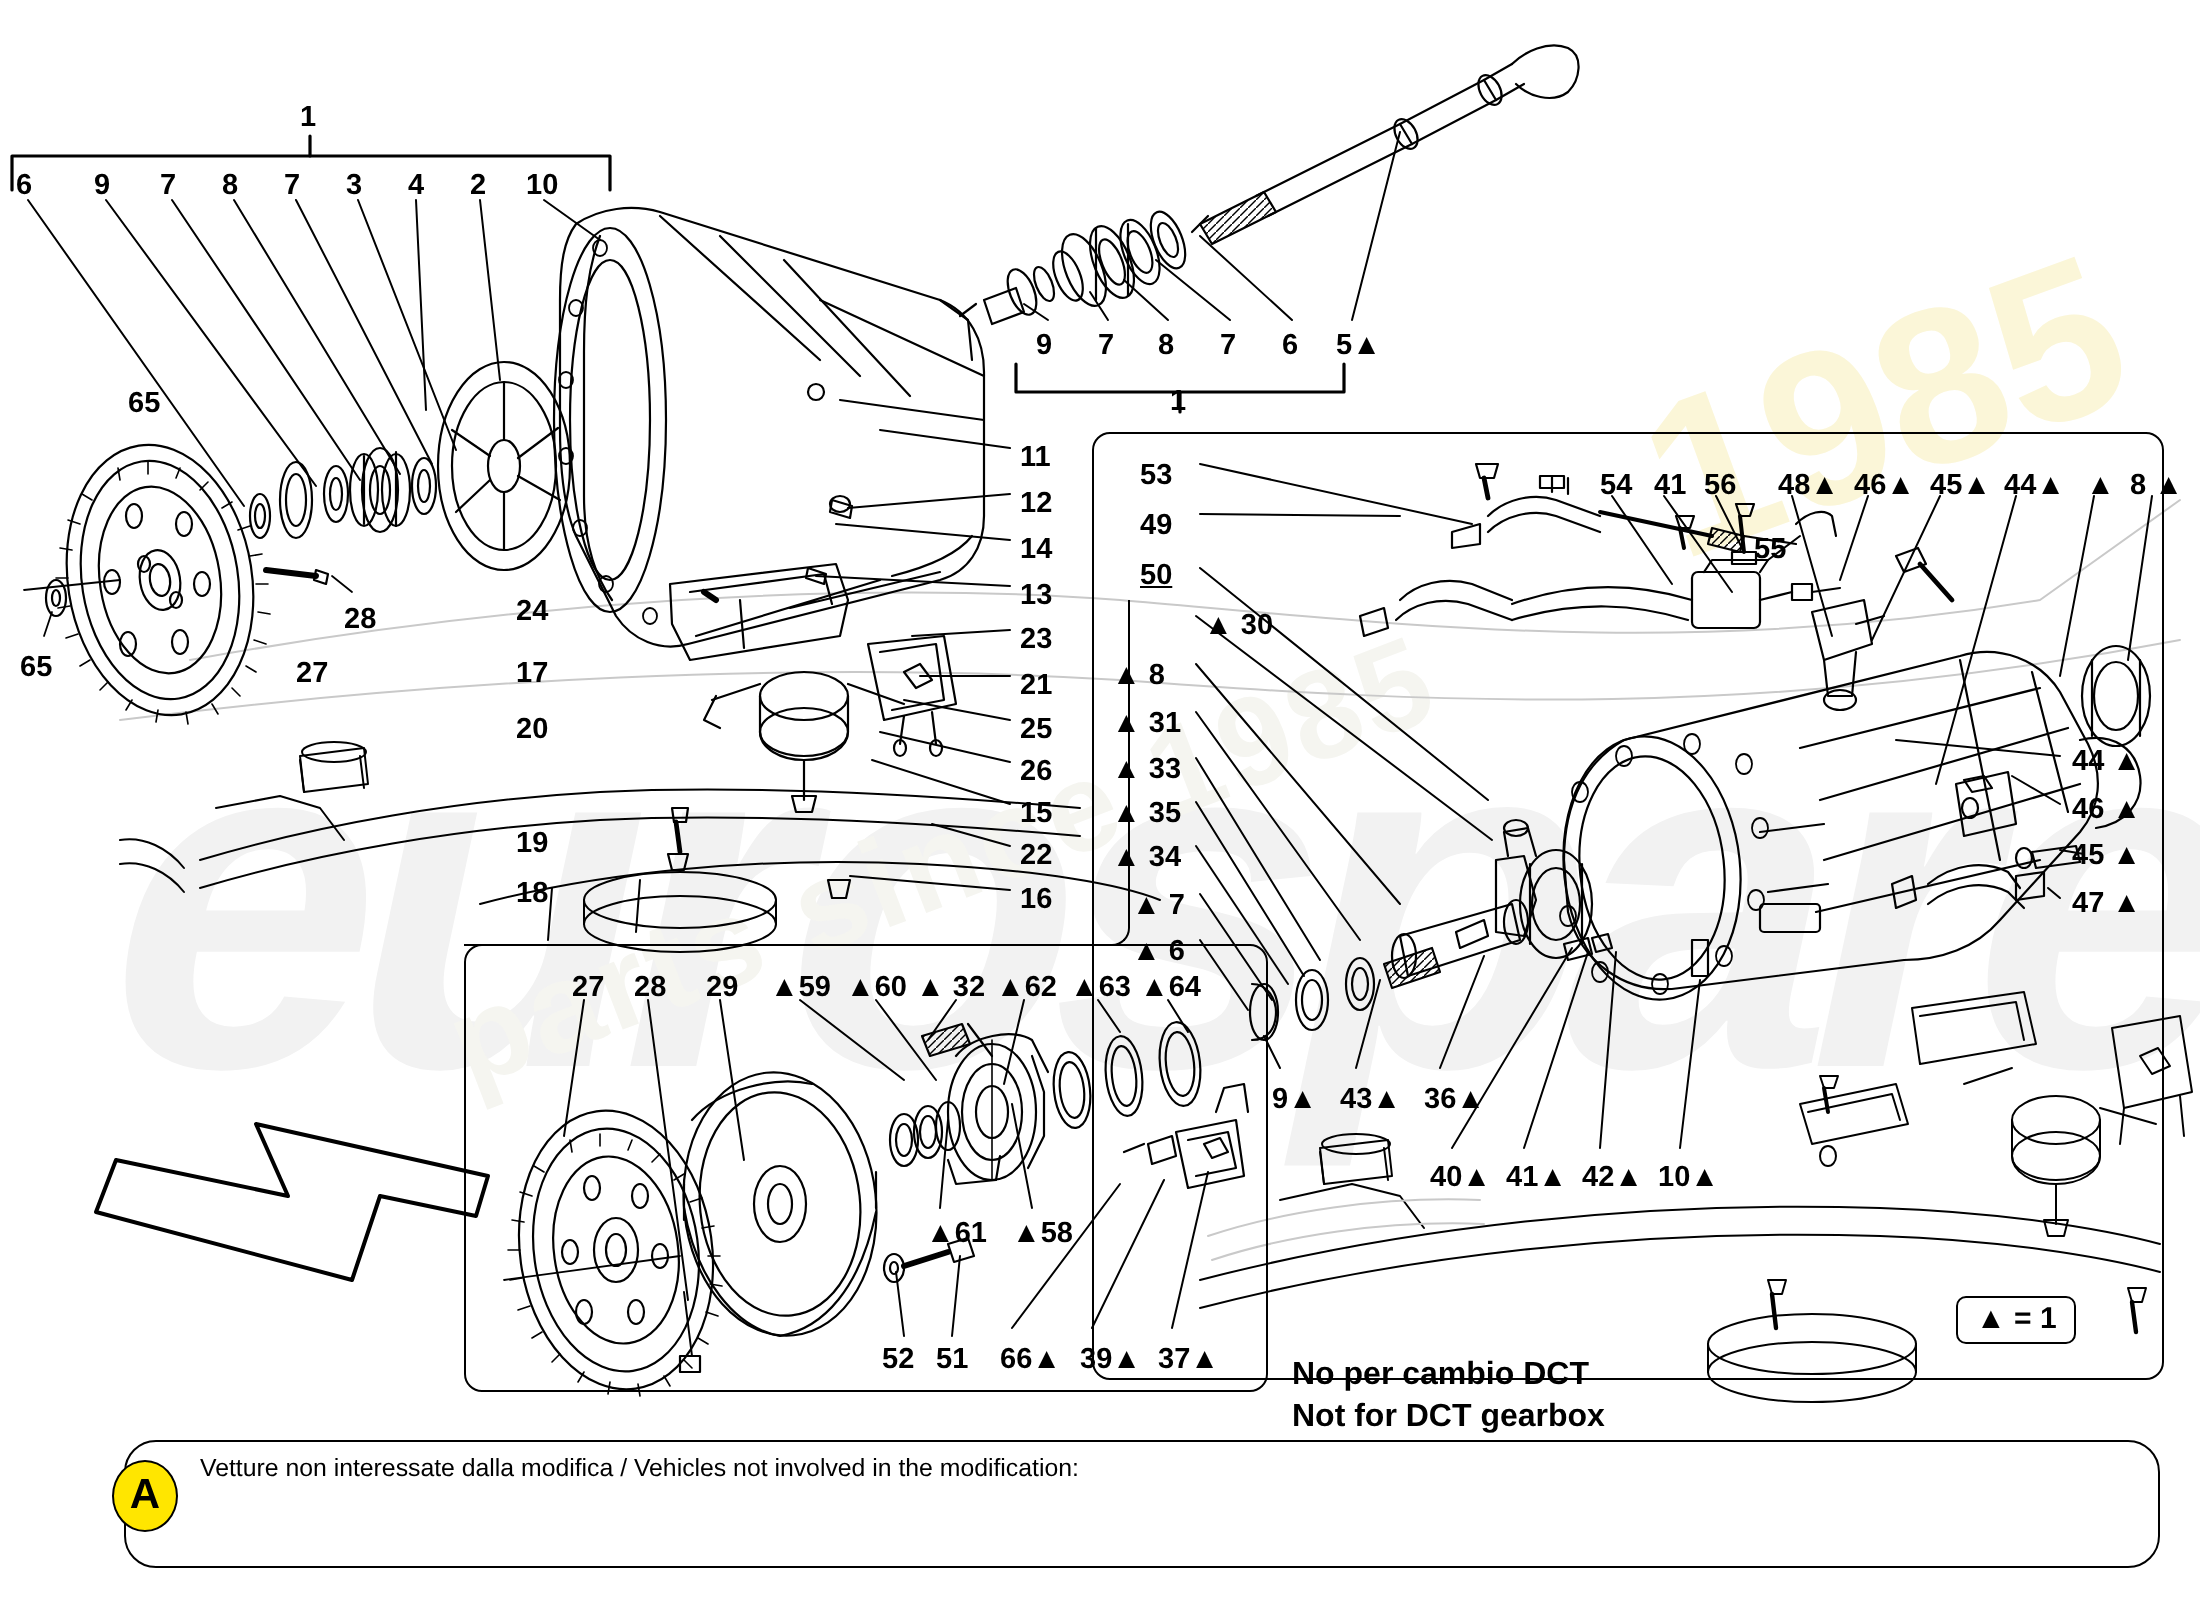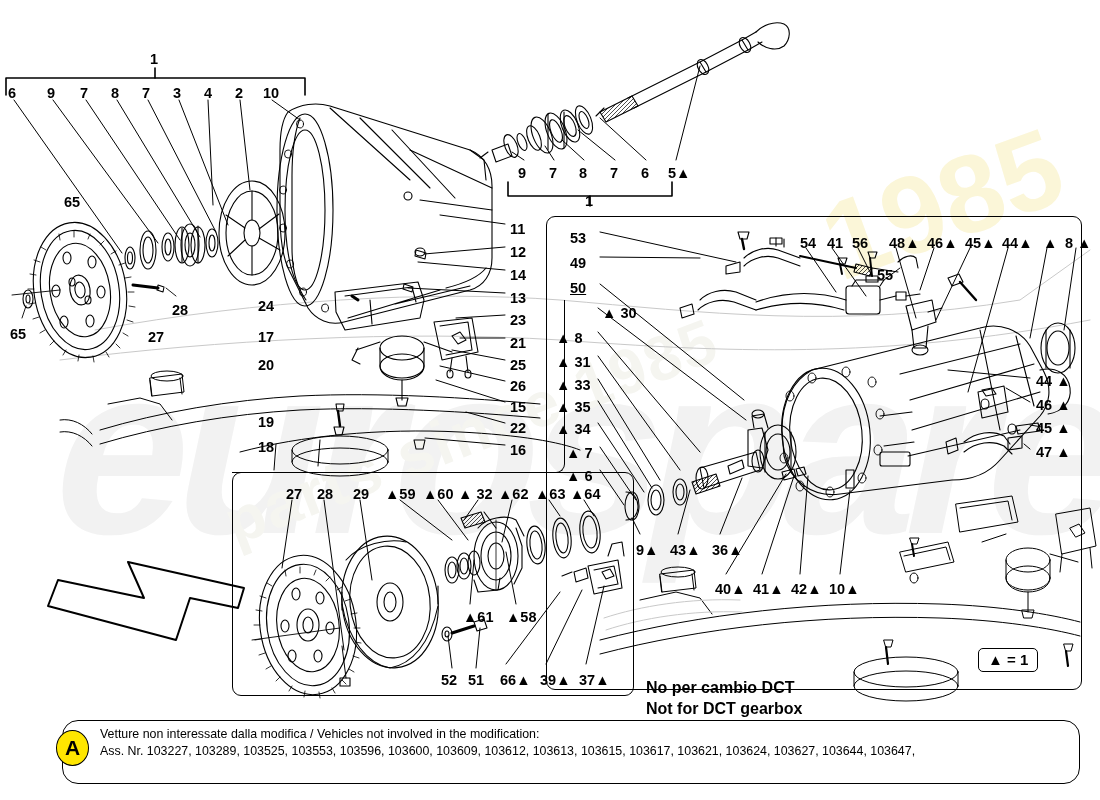--- a/index.html
+++ b/index.html
@@ -716,16 +716,15 @@
     <div>No per cambio DCT</div>
     <div>Not for DCT gearbox</div>
   </div>
 
   <div class="legendbox" style="left:978px;top:648px;">▲ = 1</div>
 
   <div class="note"></div>
   <div class="note-badge">A</div>
   <div class="note-text">
     <div>Vetture non interessate dalla modifica / Vehicles not involved in the modification:</div>
-    <div>Ass. Nr. 103227, 103289, 103525, 103553, 103596, 103600, 103609, 103612, 103613, 103615, 103617, 103621, 103624, 103627, 103644, 103647,</div>
   </div>
 
 </div>
 
 </body></html>

